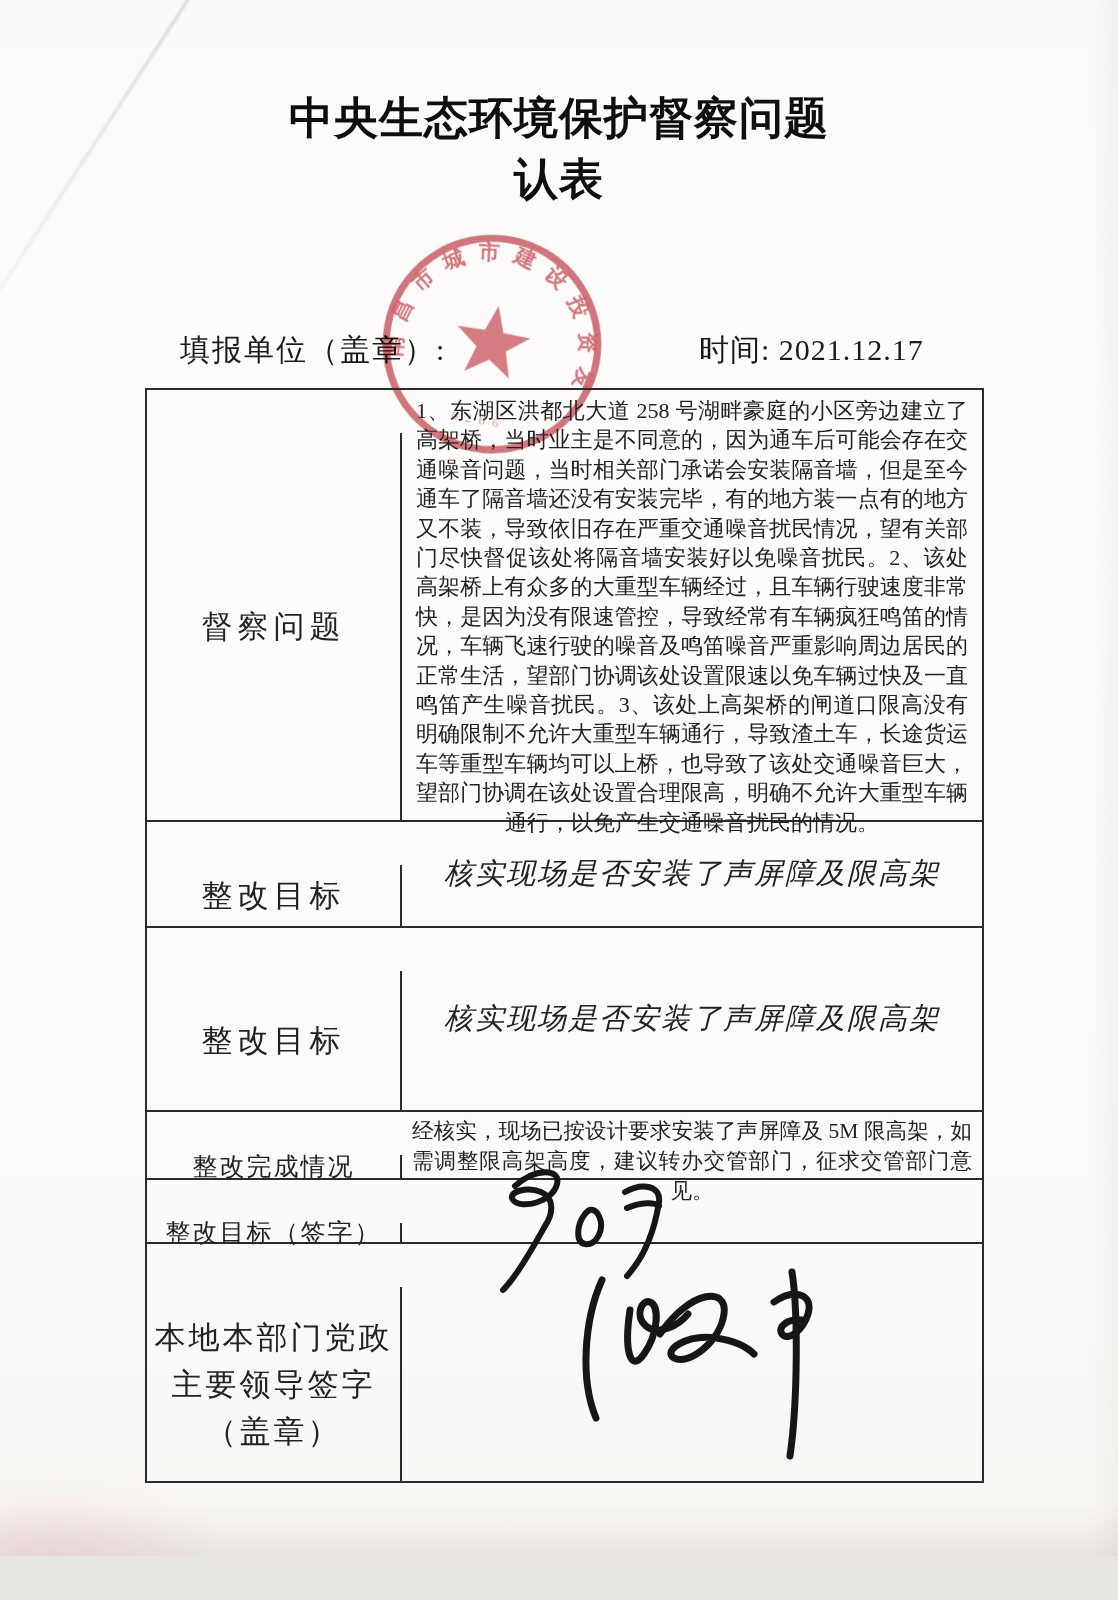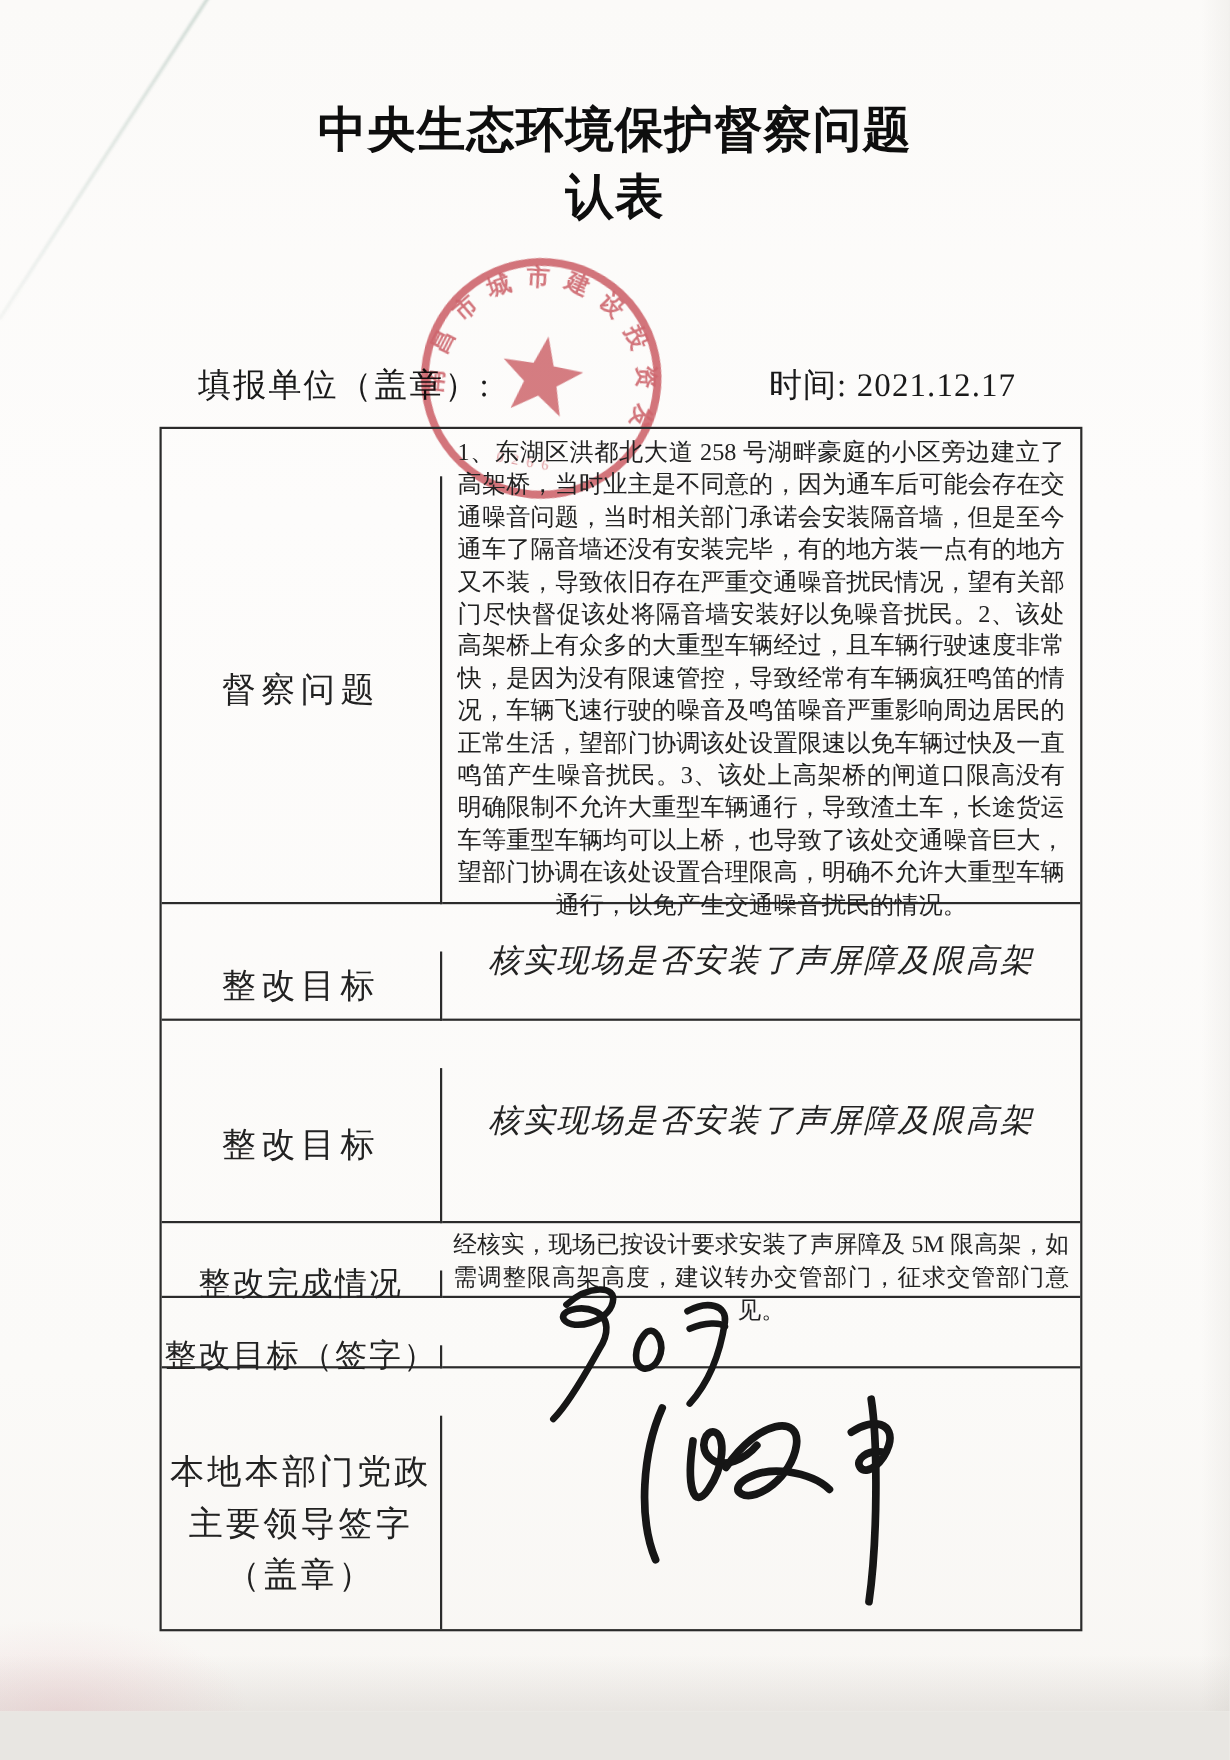--- a/index.html
+++ b/index.html
@@ -54,21 +54,21 @@
     grid-template-rows:432px 106px 184px 68px 64px 237px;
     border:2px solid #2b2b2b;
     background:transparent;
   }
   .cell{box-sizing:border-box;position:relative;}
   .lbl{
     border-right:2px solid #2b2b2b;border-bottom:2px solid #2b2b2b;
     display:flex;align-items:center;justify-content:center;
     text-align:center;font-size:31px;letter-spacing:5px;color:#222;margin-top:43px;
   }
-  .lbl.small{font-size:29px;letter-spacing:2px;}
+  .lbl.small{font-size:25px;letter-spacing:2px;}
   .lbl.multiline{white-space:pre-line;line-height:47px;letter-spacing:3px;}
   .cnt{border-bottom:2px solid #2b2b2b;color:#222;}
   .last{border-bottom:none;}
   .cnt.issue{
     padding:6px 14px 4px 14px;font-size:22px;line-height:29.4px;
     text-align:justify;text-align-last:center;
   }
   .cnt.centered{
     display:flex;align-items:center;justify-content:center;
     font-size:29px;letter-spacing:2px;font-style:italic;

